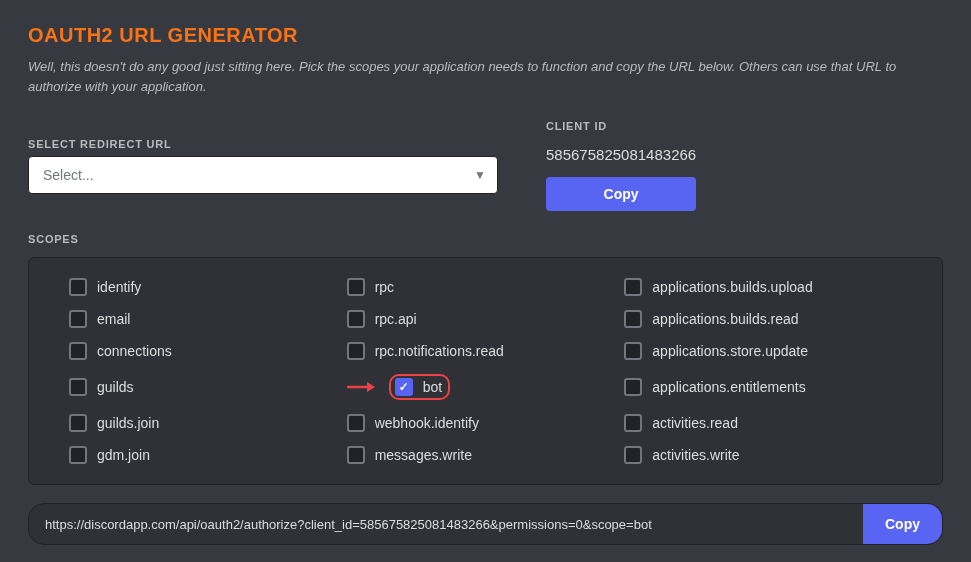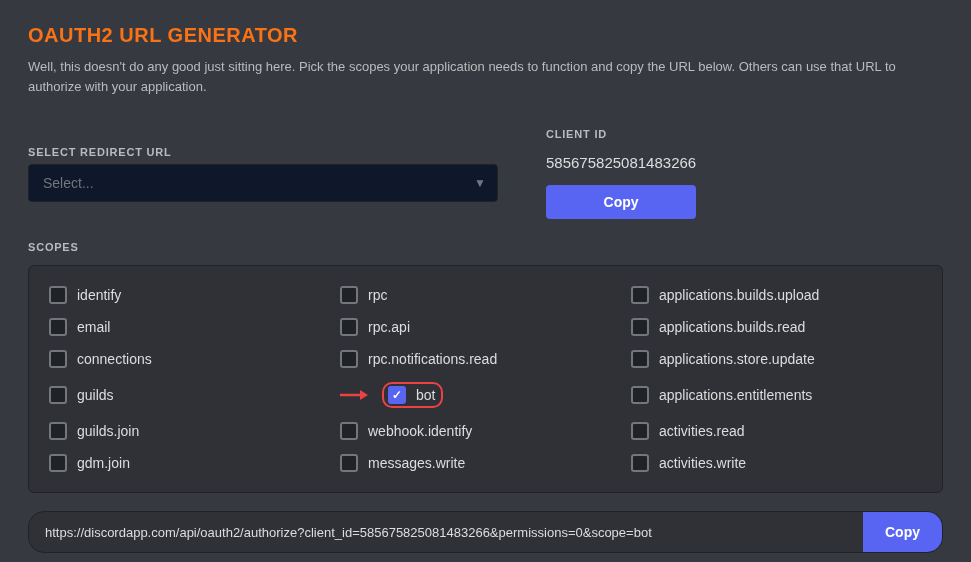--- a/index.html
+++ b/index.html
@@ -19,22 +19,23 @@
       font-weight: 700;
       color: #f97316;
       letter-spacing: 0.5px;
       margin-bottom: 10px;
       text-transform: uppercase;
     }
     .page-desc {
       font-size: 13px;
       color: #b9bbbe;
       line-height: 1.5;
-      margin-bottom: 32px;
+      margin-bottom: 24px;
       max-width: 950px;
+      font-style: italic;
     }
     .form-row {
       display: flex;
       align-items: center;
       gap: 48px;
       margin-bottom: 22px;
     }
     .field-group {
       display: flex;
       flex-direction: column;
@@ -46,21 +47,21 @@
       color: #b9bbbe;
       letter-spacing: 0.8px;
       text-transform: uppercase;
     }
     .select-wrapper {
       position: relative;
       width: 470px;
     }
     .select-box {
       width: 100%;
-      background: #0f172a;
+      background: #ffffff;
       border: 1px solid #202225;
       border-radius: 4px;
       color: #72767d;
       padding: 10px 36px 10px 14px;
       font-size: 14px;
       appearance: none;
       cursor: pointer;
       outline: none;
     }
     .select-chevron {
@@ -94,21 +95,21 @@
       font-weight: 700;
       color: #b9bbbe;
       letter-spacing: 0.8px;
       text-transform: uppercase;
       margin-bottom: 12px;
     }
     .scopes-box {
       background: #2f3136;
       border: 1px solid #202225;
       border-radius: 6px;
-      padding: 20px 20px;
+      padding: 20px 40px;
     }
     .scopes-grid {
       display: grid;
       grid-template-columns: 1fr 1fr 1fr;
       gap: 14px 0;
     }
     .scope-item {
       display: flex;
       align-items: center;
       gap: 10px;

